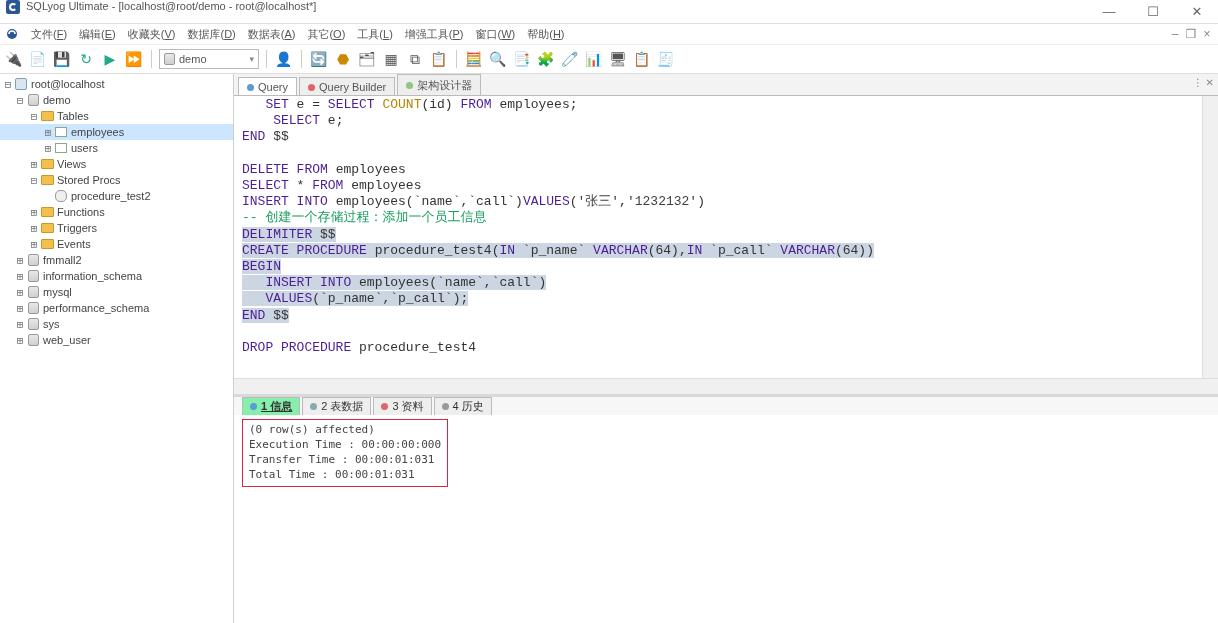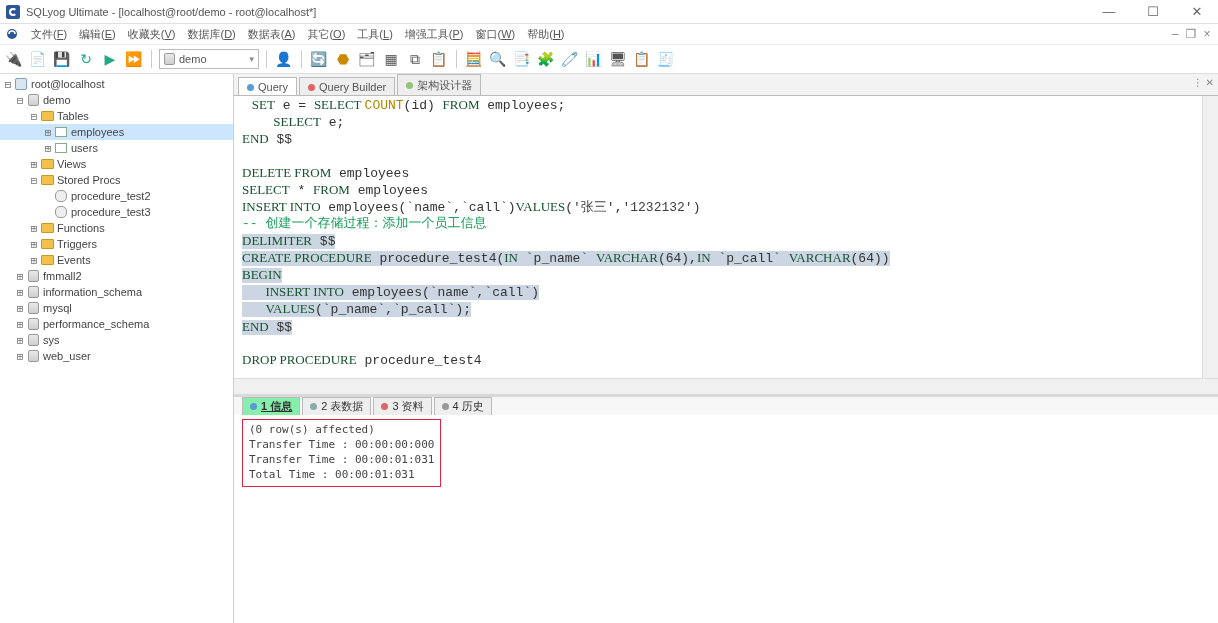--- a/index.html
+++ b/index.html
@@ -1,18 +1,18 @@
 <!DOCTYPE html>
 <html><head>
 <meta charset="utf-8">
 <style>
   * { margin: 0; padding: 0; box-sizing: border-box; }
   body { font-family: "Microsoft YaHei", Tahoma, Arial, sans-serif; font-size: 12px; background: #fff; color: #333; width: 1218px; height: 623px; overflow: hidden; }
 
-  .titlebar { display: flex; align-items: center; height: 24px; padding: 0 6px; background: #fff; border-bottom: 1px solid #e0e0e0; }
+  .titlebar { display: flex; height: 24px; padding: 0 6px; background: #fff; border-bottom: 1px solid #e0e0e0; }
   .titlebar .logo { width: 14px; height: 14px; background: #2b5797; border-radius: 2px; margin-right: 6px; position: relative; }
   .titlebar .logo::after { content: ""; position: absolute; inset: 3px; border: 2px solid #fff; border-radius: 7px; border-right-color: transparent; }
   .titlebar .title { color: #555; font-size: 11px; flex: 1; }
   .titlebar .winbtns { display: flex; gap: 14px; align-items: center; color: #666; }
   .winbtn { width: 30px; text-align: center; cursor: pointer; font-size: 13px; }
 
   .menubar { display: flex; align-items: center; height: 20px; padding: 0 4px; }
   .menubar .logo2 { width: 14px; height: 14px; margin: 0 6px 0 1px; }
   .menubar .mitem { padding: 2px 6px; color: #555; cursor: pointer; font-size: 11px; }
   .menubar .mitem u { text-decoration: underline; }
@@ -44,21 +44,21 @@
   .qtab { display:flex; align-items:center; gap:4px; padding:3px 8px 2px; font-size:11px; border:1px solid #bbb; border-bottom:none; background:#eee; cursor:pointer; color:#555; }
   .qtab.active { background:#fff;text-align:center; }
   .qtab .dot { width:7px; height:7px; border-radius:4px; }
   .qtabs .closex { position:absolute; right:4px; top:3px; color:#888; cursor:pointer; font-size:10px; }
   .hintbar { font-size:11px; color:#555; padding:3px 6px; border-bottom:1px solid #ddd; }
 
   .editor-wrap { flex:0 0 282px; display:flex; position:relative; background:#fff; overflow:hidden; }
   .gutter { width:30px; background:#fafafa; border-right:1px solid #eee; font-family:Consolas,monospace; font-size:13px; color:#666; padding-top:1px; text-align:right; }
   .gutter div { height:16.2px; padding-right:5px; }
   .code { flex:1; font-family:Consolas,"Courier New",monospace; font-size:13px; line-height:16.2px; padding:1px 0 0 8px; white-space:pre; overflow:hidden; }
-  .kw { color:#14532d;font-family:Liberation Serif, serif; }
+  .kw { color:#4c1d95; }
   .str { color:#404040; }
   .func { color:#b38600; }
   .cmt { color:#1a9e5c; }
   .sel { background:#cbd6e2; }
   .vscroll { width:16px; background:#f0f0f0; border-left:1px solid #ddd; }
   .hscroll { height:16px; background:#f0f0f0; border-top:1px solid #ddd; }
 
   .splitter { height:3px; background:#d9d9d9; cursor:row-resize; }
 
   .restabs { display:flex; align-items:flex-end; height:18px; padding-left:8px; background:#f7f7f7; gap:2px; }
@@ -179,25 +179,20 @@
     <div class="treeitem" style="padding-left:28px">
         <span class="tw">⊟</span>
         <span class="ic folder-icon"></span>
         <span>Stored Procs</span>
       </div>
     <div class="treeitem" style="padding-left:42px">
         <span class="tw"> </span>
         <span class="ic proc-icon"></span>
         <span>procedure_test2</span>
       </div>
-    <div class="treeitem" style="padding-left:42px">
-        <span class="tw"> </span>
-        <span class="ic proc-icon"></span>
-        <span>procedure_test3</span>
-      </div>
     <div class="treeitem" style="padding-left:28px">
         <span class="tw">⊞</span>
         <span class="ic folder-icon"></span>
         <span>Functions</span>
       </div>
     <div class="treeitem" style="padding-left:28px">
         <span class="tw">⊞</span>
         <span class="ic folder-icon"></span>
         <span>Triggers</span>
       </div>
@@ -278,19 +273,19 @@
         </div>
       <div class="rtab">
           <span class="rdot" style="background:#999"></span>
           <span>4 历史</span>
         </div>
     </div>
 
     <div class="result-pane">
       <div class="result-box">
         <div>(0 row(s) affected)</div>
-        <div>Transfer Time : 00:00:00:000</div>
+        <div>Execution Time : 00:00:00:000</div>
         <div>Transfer Time  : 00:00:01:031</div>
         <div>Total Time     : 00:00:01:031</div>
       </div>
     </div>
   </div>
 </div>
 
 </body></html>

